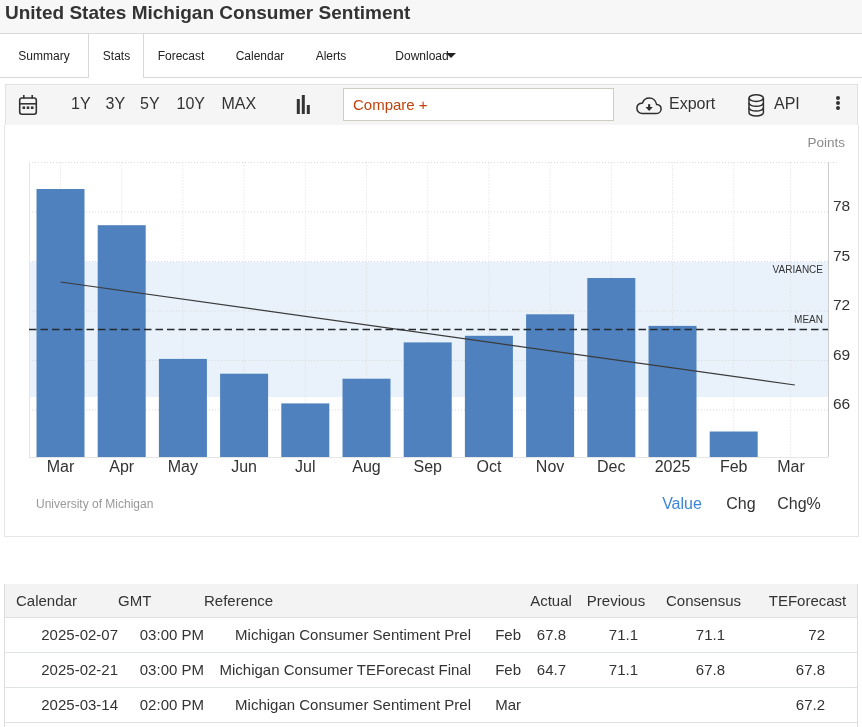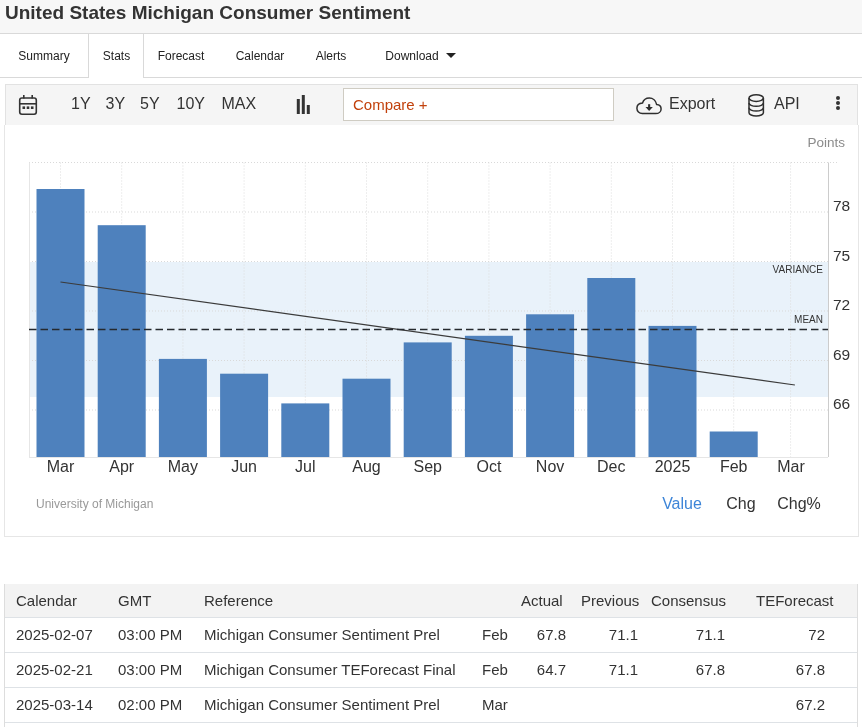--- a/index.html
+++ b/index.html
@@ -25,42 +25,42 @@
 #compare span { position:absolute; left:9px; top:0; line-height:31px; font-size:15px; color:#c2410c; }
 .dot { position:absolute; width:4px; height:4px; border-radius:50%; background:#333; left:830px; }
 
 
 #panel { left:4px; top:125px; width:855px; height:412px; background:#fff; border:1px solid #e6e6e6; border-top:none; }
 
 
 #tblwrap { left:4px; top:584px; width:854px; height:143px; border-left:1px solid #ddd; border-right:1px solid #ddd; overflow:hidden; }
 table { border-collapse:collapse; width:854px; table-layout:fixed; font-size:15px; color:#333; }
 thead td { background:#f3f3f3; height:33px; }
-tbody td { height:35px; background:#fff; border-top:1px solid #dee2e6; }
+tbody td { height:35px; background:#fff; border-top:1px solid #dee2e6;text-align:right; }
 td { padding:0; vertical-align:middle; white-space:nowrap; }
 td.pl { padding-left:11px; }
-td.ctr { }
+td.ctr { text-align:center; }
 td.r1 { text-align:right; padding-right:15px; }
 td.r2 { text-align:right; padding-right:13px; }
 td.r3 { text-align:right; padding-right:31px; }
 td.r4 { text-align:right; padding-right:34px; }
 </style>
 </head>
 <body>
 <div id="titlebar" class="abs">
     <h1>United States Michigan Consumer Sentiment</h1>
   </div>
 
 <div id="tabs" class="abs">
   <span class="tab" style="left:0;width:88px;">Summary</span>
   <span class="tab" style="left:89px;width:55px;" id="tab-stats">Stats</span>
   <span class="tab" style="left:144px;width:70px;left:146px;">Forecast</span>
   <span class="tab" style="left:225px;width:70px;">Calendar</span>
   <span class="tab" style="left:305px;width:52px;">Alerts</span>
-  <span class="tab" style="left:373px;width:78px;">Download</span>
+  <span class="tab" style="left:383px;width:78px;">Download</span>
   <span id="dl-caret" style="left:446px;top:19px;"></span>
   <span class="sep" style="left:88px;"></span>
   <span class="sep" style="left:143px;"></span>
   <span class="bot" style="left:0;width:88px;"></span>
   <span class="bot" style="left:144px;width:718px;"></span>
 </div>
 
 <div id="toolbar" class="abs">
   <svg class="abs" style="left:12px;top:9px;" width="20" height="22" viewBox="0 0 20 22">
     <rect x="1.7" y="4" width="16.6" height="16.3" rx="2.2" fill="none" stroke="#333" stroke-width="1.6"></rect>

